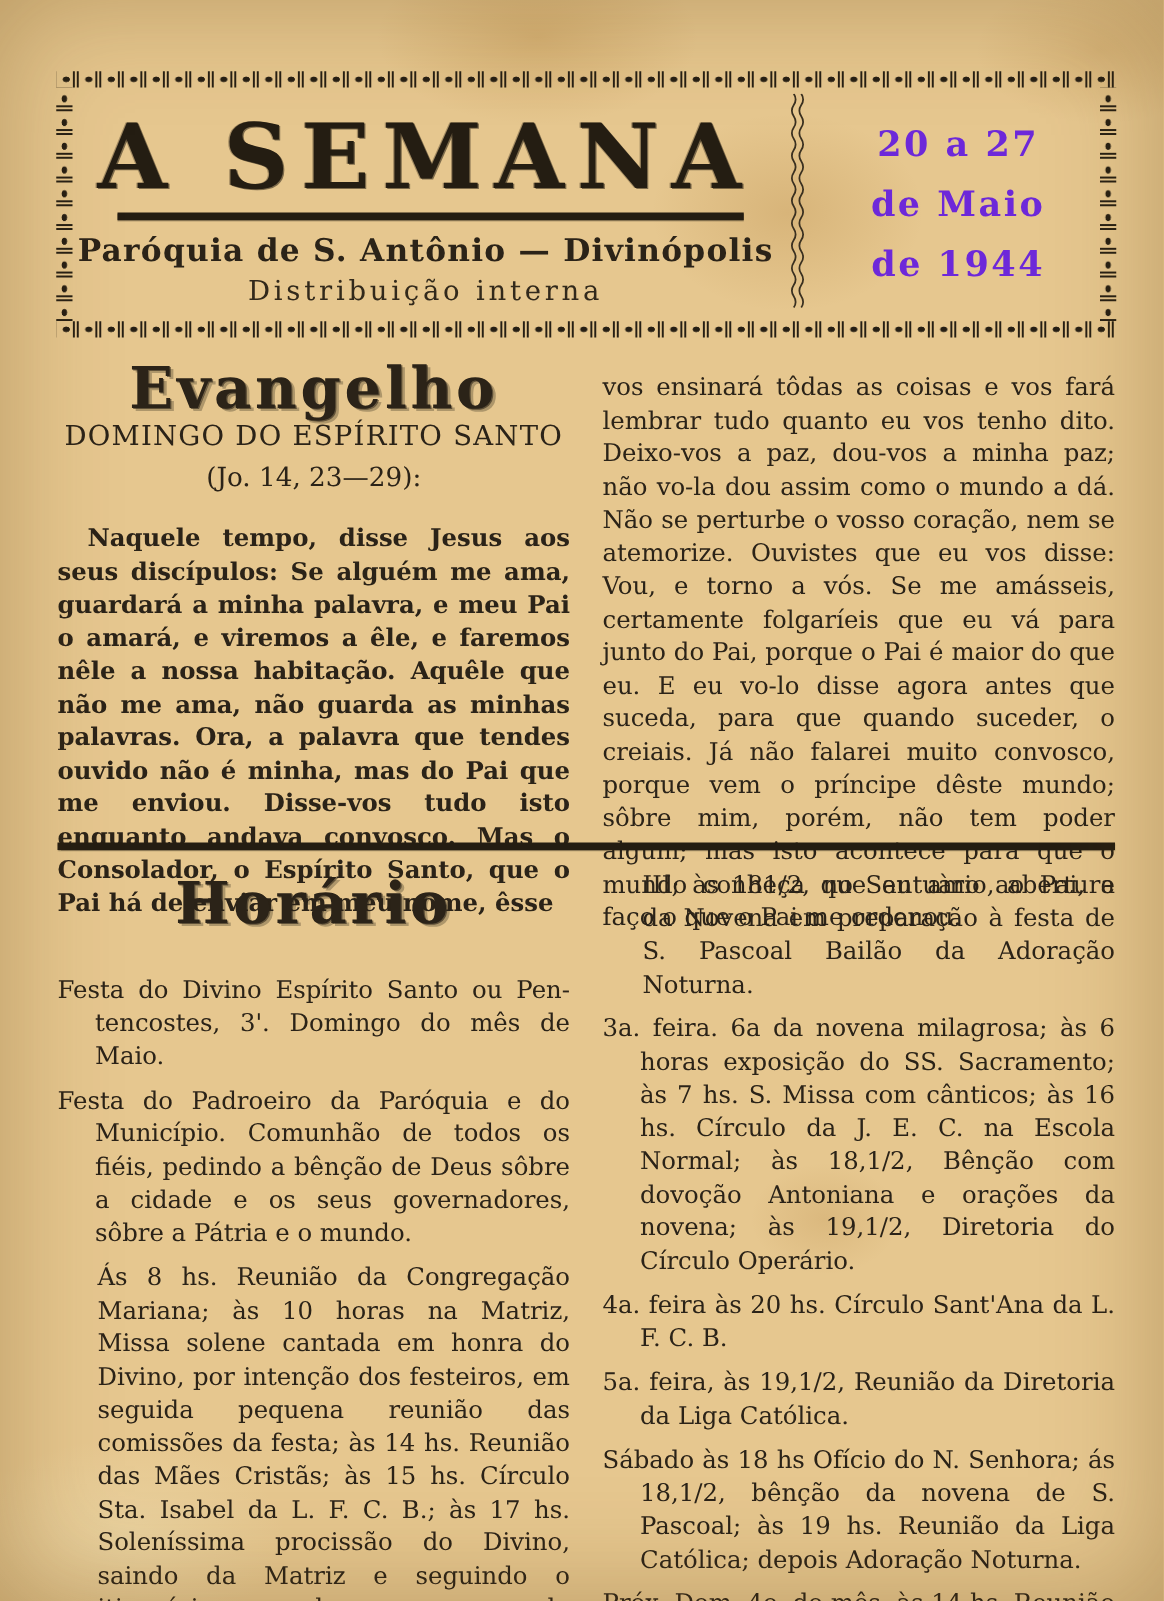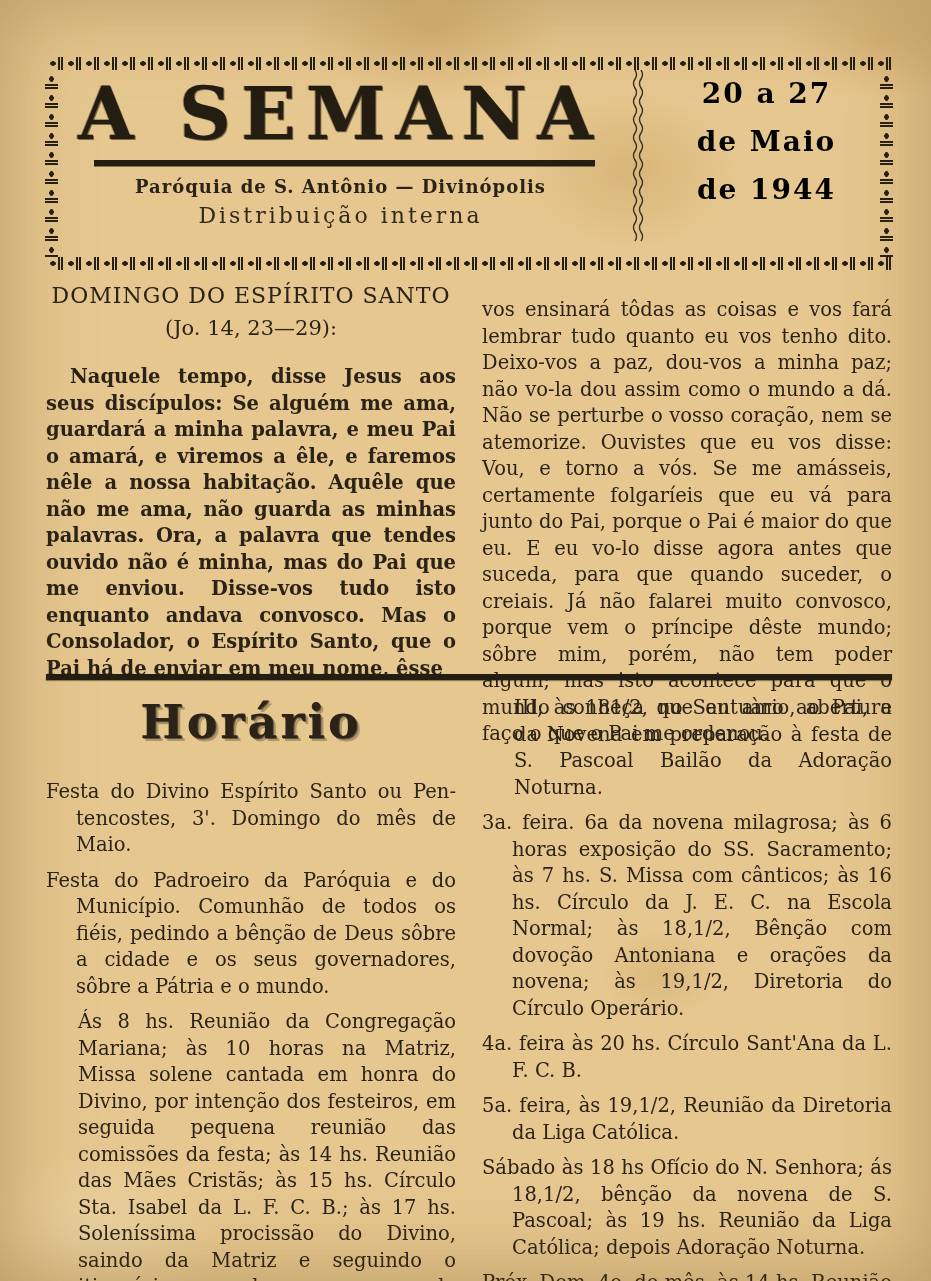--- a/index.html
+++ b/index.html
@@ -38,33 +38,33 @@
       linear-gradient(90deg, rgba(0,0,0,0) 0 13.5px, #261f14 13.5px 15px, rgba(0,0,0,0) 15px 16.5px, #261f14 16.5px 18px, rgba(0,0,0,0) 18px);
     background-size:18px 13px; background-repeat:repeat-x; }
   .orn-top { top:0; } .orn-bot { bottom:0; }
   .orn-v { top:13px; bottom:13px; width:13px;
     background-image:
       radial-gradient(ellipse 3.5px 4.5px at 6.5px 9px, #261f14 58%, rgba(38,31,20,0) 70%),
       linear-gradient(180deg, rgba(0,0,0,0) 0 14.5px, #261f14 14.5px 16px, rgba(0,0,0,0) 16px 17.5px, #261f14 17.5px 19px, rgba(0,0,0,0) 19px);
     background-size:13px 19px; background-repeat:repeat-y; }
   .orn-left { left:0; } .orn-right { right:0; }
   .masthead-inner { position:absolute; left:13px; right:13px; top:13px; bottom:13px;
-    display:flex; align-items:flex-start; }
+    display:flex; align-items:center; }
   .mast-left { width:565px; padding-top:6px; text-align:center; }
   .mast-title { font-size:72px; font-weight:bold; letter-spacing:10px;
     line-height:1.05; color:#241d12;
     text-shadow:1px 1px 0 rgba(36,29,18,0.55), -1px 0 0 rgba(36,29,18,0.35); }
   .mast-rule { height:6px; background:#241d12; margin:8px 28px 10px 36px;
     box-shadow:0 1px 0 rgba(36,29,18,0.5); }
-  .mast-parish { font-size:18px; font-weight:bold; letter-spacing:1px; color:#2b2318; }
+  .mast-parish { font-size:25px; font-weight:bold; letter-spacing:1px; color:#2b2318; }
   .mast-dist { font-size:22px; letter-spacing:3px; margin-top:6px; color:#32291b; }
   .mast-sep { width:30px; display:flex; justify-content:center; align-items:center; }
   .mast-date { flex:1; display:flex; flex-direction:column; justify-content:center;
     text-align:center; font-size:28px; font-weight:bold; line-height:48px;
-    letter-spacing:2px; color:#000000; }
+    letter-spacing:2px; color:#6d28d9; }
 
   
   .cols { position:absolute; left:46px; width:846px; display:flex; gap:26px; }
   .col { width:410px; }
   .sec-heading { font-size:46px; font-weight:bold; text-align:center;
     letter-spacing:3px; color:#2b2318;
     text-shadow:3px 3px 0 rgba(43,35,24,0.30), 1px 1px 0 rgba(43,35,24,0.6); }
   .ev-sub { font-size:22px; text-align:center; letter-spacing:1px; 
     font-weight:500; }
   .ev-ref { font-size:21px; text-align:center; margin-top:8px; }
@@ -111,20 +111,21 @@
     <div class="mast-date">
       <div>20 a 27</div>
       <div>de Maio</div>
       <div>de 1944</div>
     </div>
   </div>
 </div>
 
 <div class="cols ev-cols">
   <div class="col ev-left">
+    <div class="sec-heading">Evangelho</div>
     <div class="ev-sub">DOMINGO DO ESPÍRITO SANTO</div>
     <div class="ev-ref">(Jo. 14, 23—29):</div>
     <div class="body-text indent-first">Naquele tempo, disse Jesus aos seus discípulos: Se alguém me ama, guardará a minha palavra, e meu Pai o amará, e viremos a êle, e faremos nêle a nossa habitação. Aquêle que não me ama, não guarda as minhas palavras. Ora, a palavra que tendes ouvido não é minha, mas do Pai que me enviou. Disse-vos tudo isto enquanto andava convosco. Mas o Consolador, o Espírito Santo, que o Pai há de enviar em meu nome, êsse</div>
   </div>
   <div class="col">
     <div class="body-text">vos ensinará tôdas as coisas e vos fará lembrar tudo quanto eu vos tenho dito. Deixo-vos a paz, dou-vos a minha paz; não vo-la dou assim como o mundo a dá. Não se perturbe o vosso coração, nem se atemorize. Ouvistes que eu vos disse: Vou, e torno a vós. Se me amásseis, certamente folgaríeis que eu vá para junto do Pai, porque o Pai é maior do que eu. E eu vo-lo disse agora antes que suceda, para que quando suceder, o creiais. Já não falarei muito convosco, porque vem o príncipe dêste mundo; sôbre mim, porém, não tem poder algum; mas isto acontece para que o mundo conheça que eu amo ao Pai, e faço o que o Pai me ordenou.</div>
   </div>
 </div>
 
 <div class="divider"></div>

